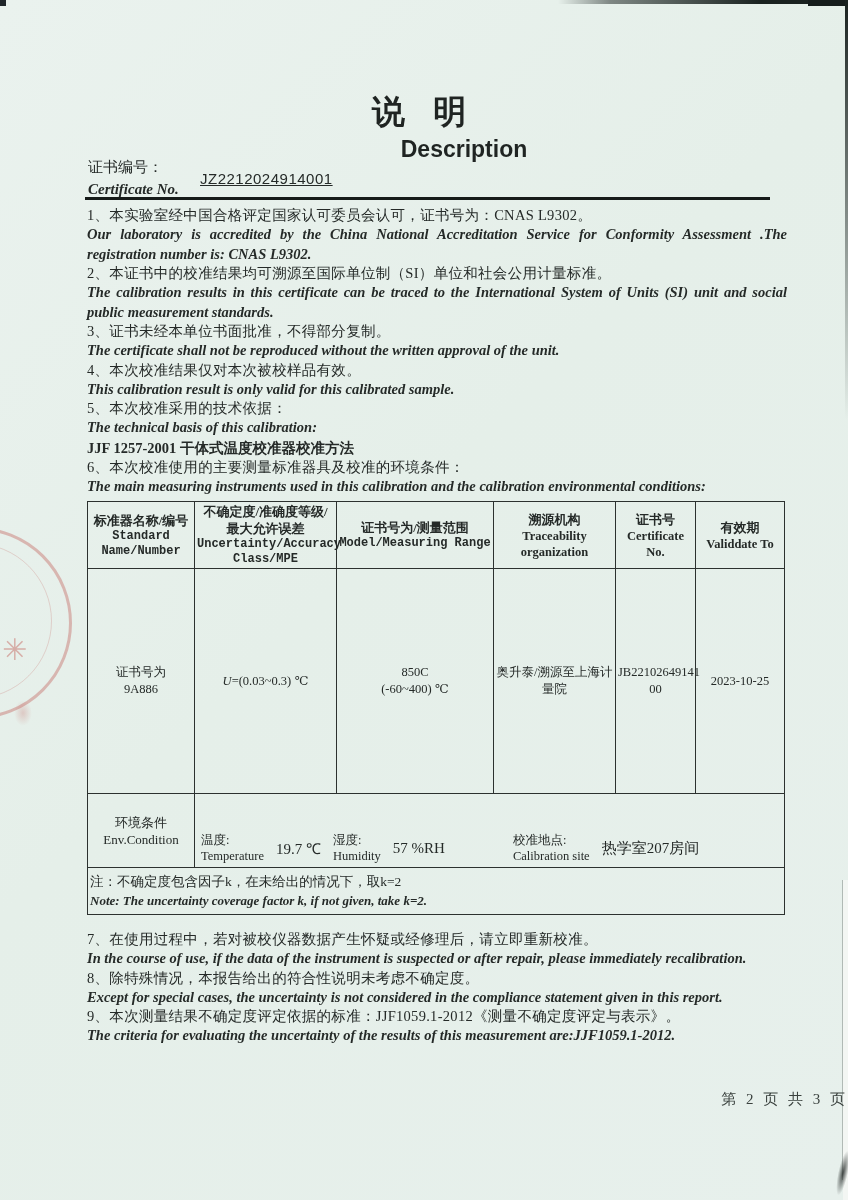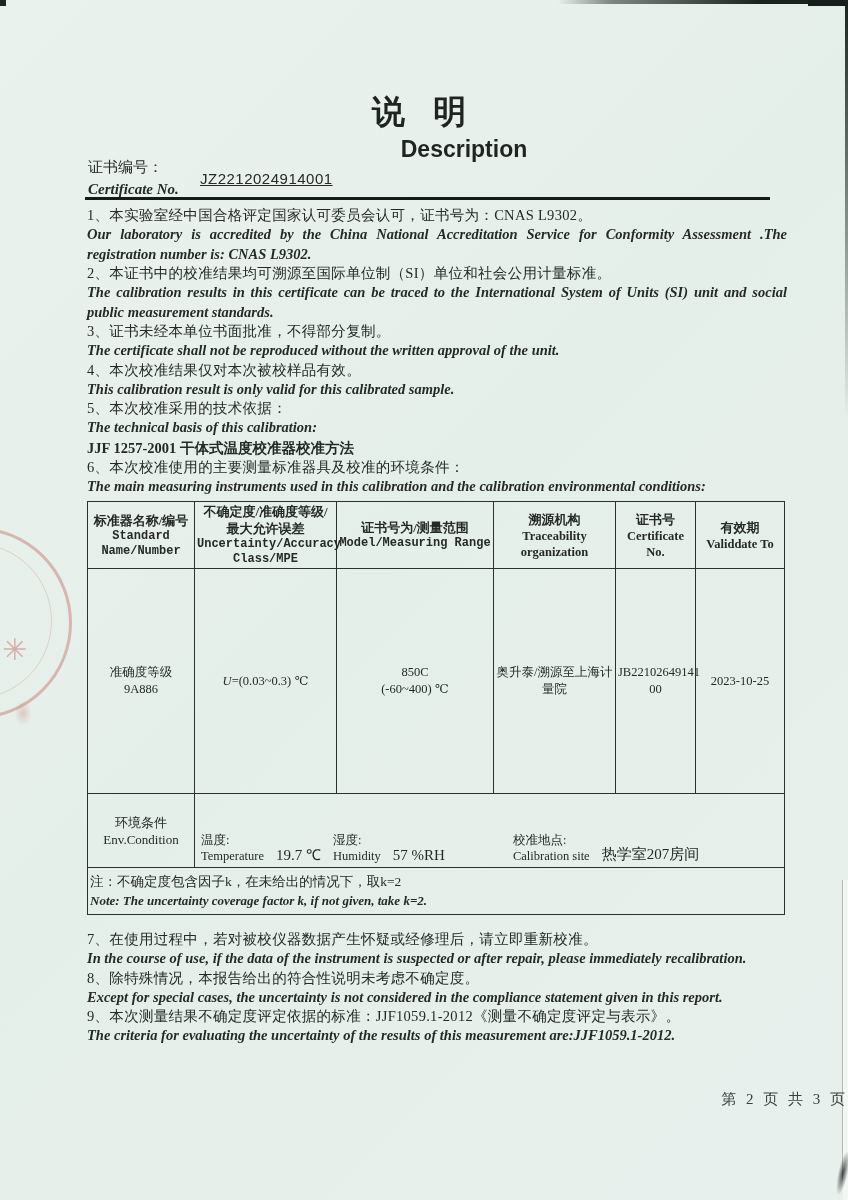--- a/index.html
+++ b/index.html
@@ -30,21 +30,21 @@
   .p-strong-cn { font-size:14.5px; line-height:20px; font-weight:bold; }
 
   
   table.spec { border-collapse:collapse; table-layout:fixed; width:697px; margin-top:5px; }
   table.spec td, table.spec th { border:1.6px solid #2c312f; padding:1px 2px; vertical-align:middle; }
   th .h-cn { font-size:13px; font-weight:bold; line-height:17px; }
   th .h-mono { font-family:"Liberation Mono","DejaVu Sans Mono",monospace; font-size:12px; font-weight:bold; line-height:15px; }
   th .h-serif { font-size:12.5px; font-weight:bold; line-height:16px; }
   .row-data td { vertical-align:top; text-align:center; font-size:12.5px; line-height:17px; padding-top:5px; height:222px; }
   .env-cell { text-align:center; font-size:13px; line-height:17px; }
-  .env-flex { display:flex; align-items:flex-end; padding:2px 4px; gap:6px;margin-top:35px; }
+  .env-flex { display:flex; align-items:center; padding:2px 4px; gap:6px;margin-top:35px; }
   .env-lab { font-size:12.5px; line-height:16px; text-align:left; }
   .env-val { font-size:15px; font-family:"Liberation Serif",serif; white-space:nowrap; padding:0 6px; }
   .env-row td { height:44px; }
   .note-row td { height:44px; padding-left:22px; }
   .note-cn { font-size:13.5px; line-height:19px; }
   .note-en { font-size:13px; font-style:italic; font-weight:bold; line-height:19px; }
   .after-table { margin-top:15px; }
   .ital { font-style:italic; }
 
   
@@ -145,21 +145,21 @@
           <div class="h-cn">证书号</div>
           <div class="h-serif">Certificate No.</div>
         </th>
         <th>
           <div class="h-cn">有效期</div>
           <div class="h-serif">Validdate To</div>
         </th>
       </tr>
       <tr class="row-data">
         <td>
-          <div>准确度等级</div>
+          <div>证书号为</div>
           <div>9A886</div>
         </td>
         <td>
           <span class="ital">U</span><span>=(0.03~0.3) ℃</span>
         </td>
         <td>
           <div>850C</div>
           <div>(-60~400) ℃</div>
         </td>
         <td>

